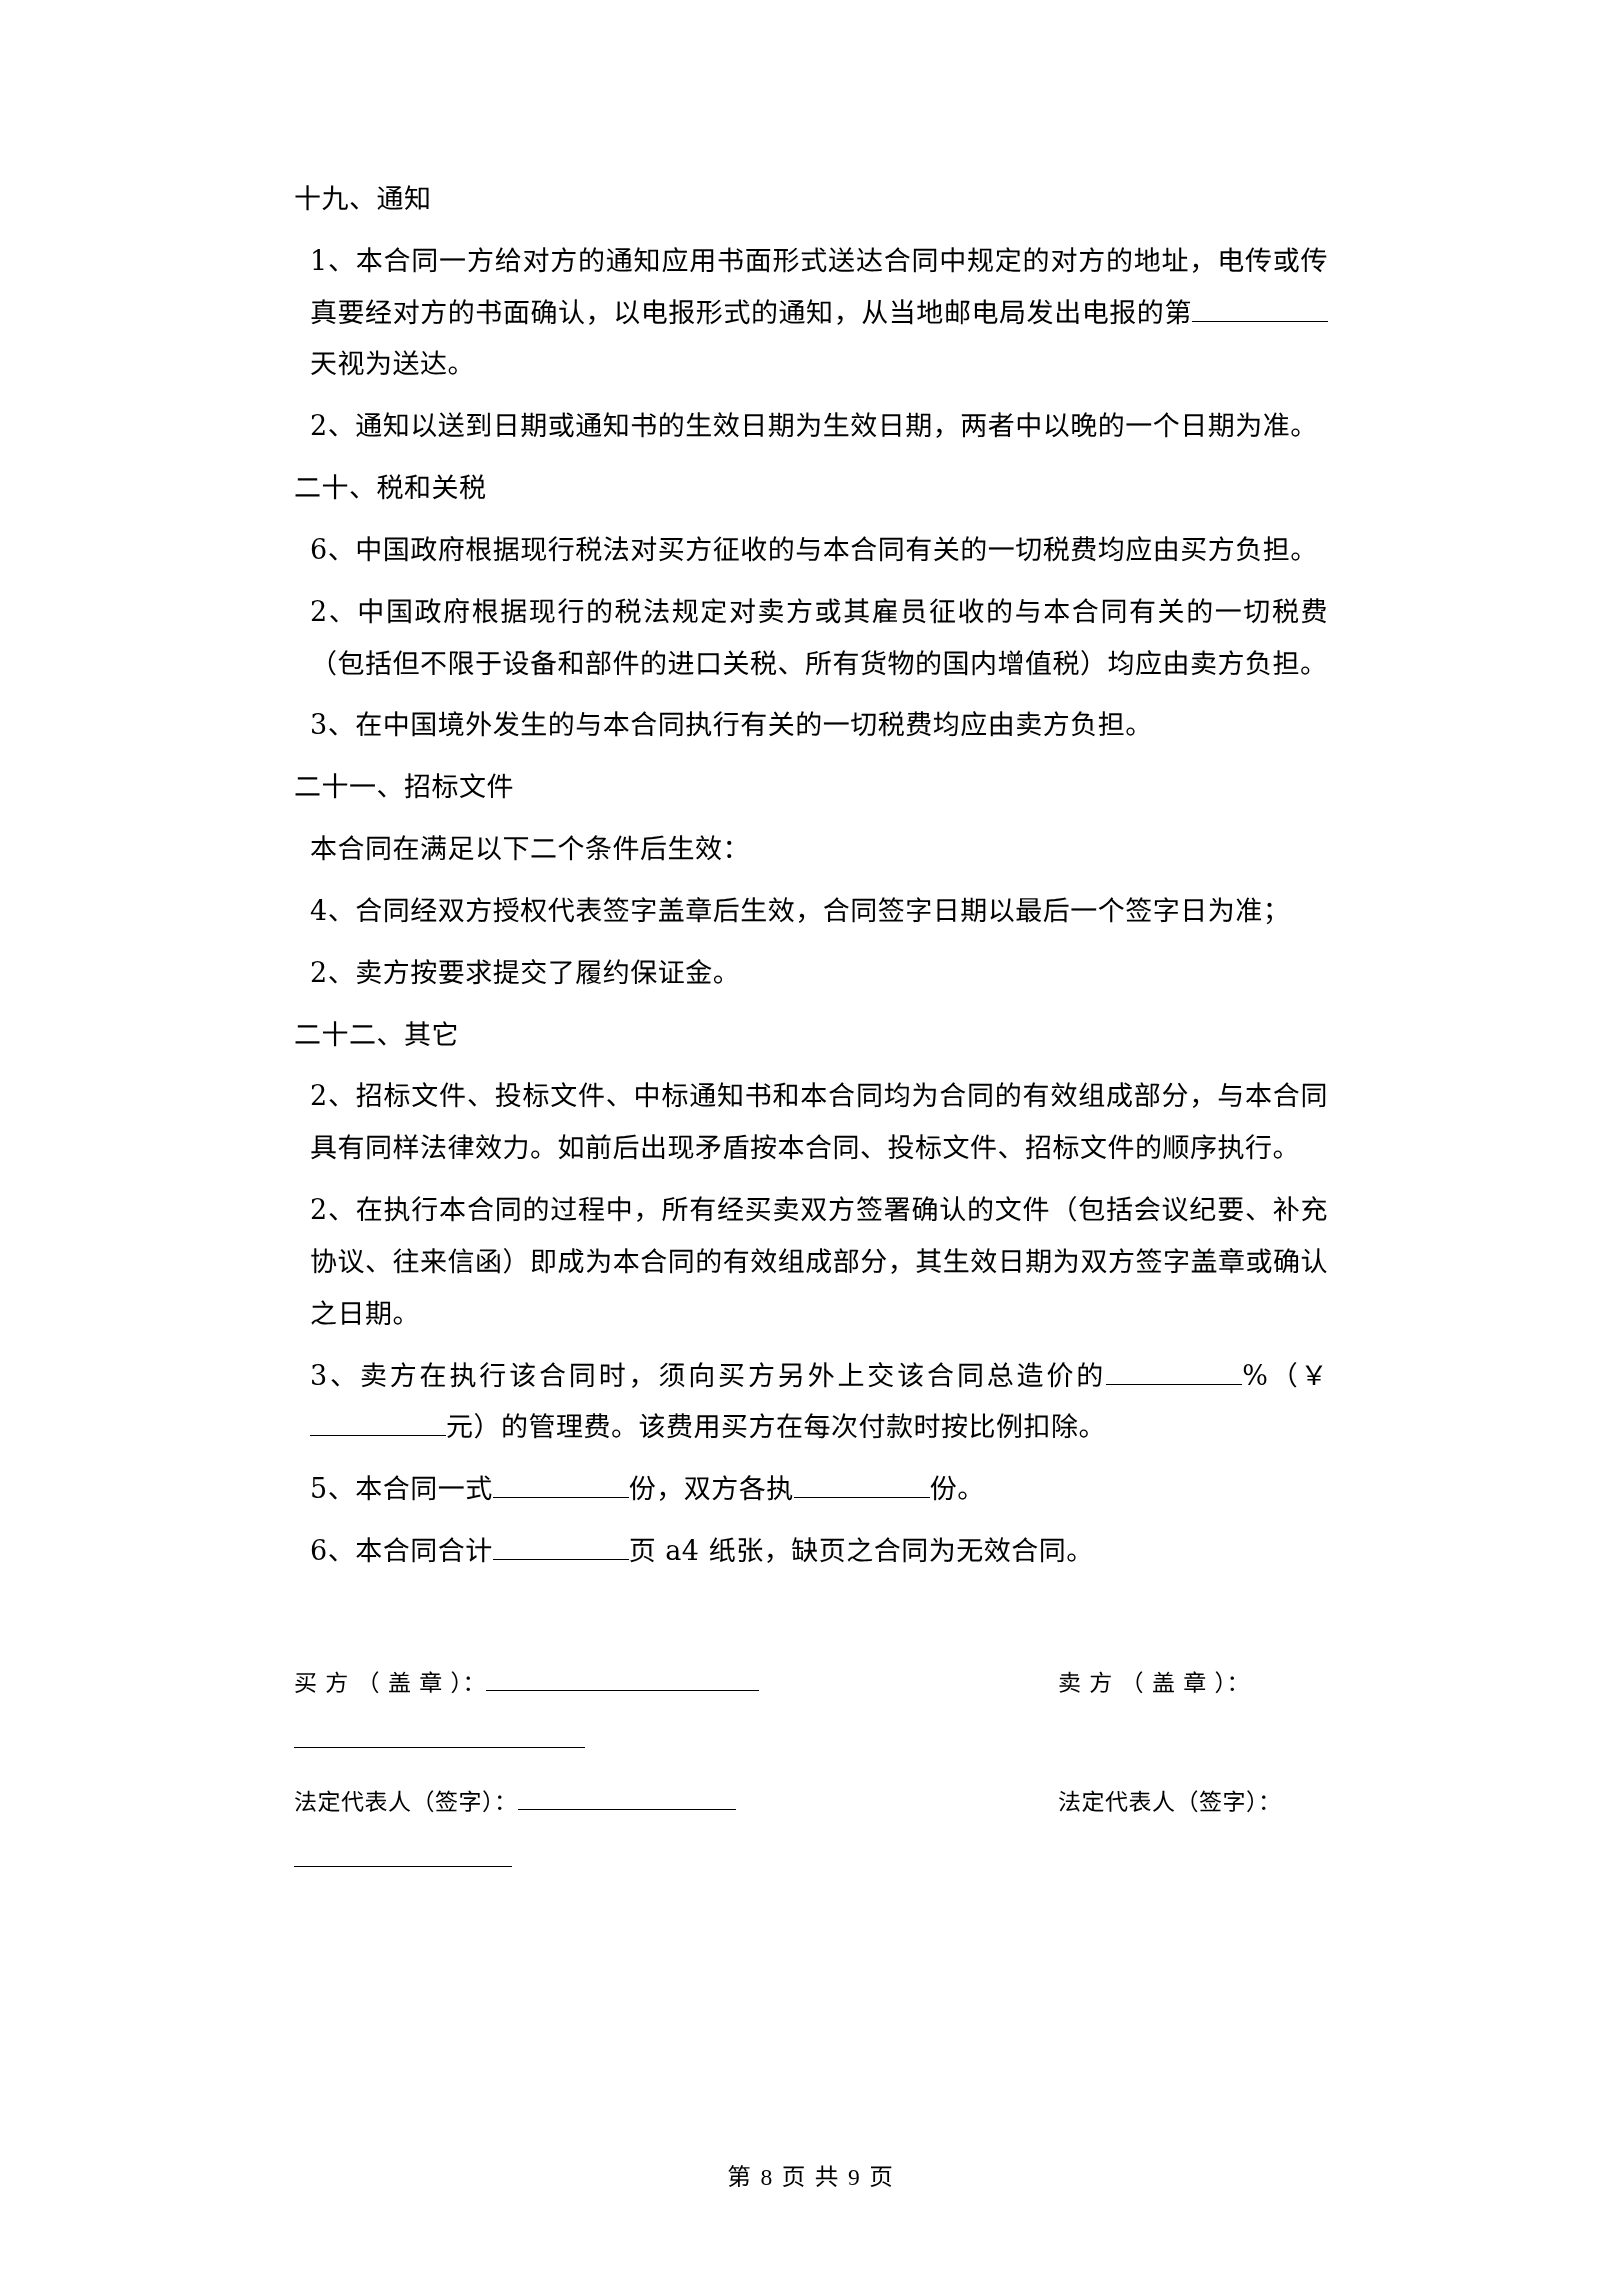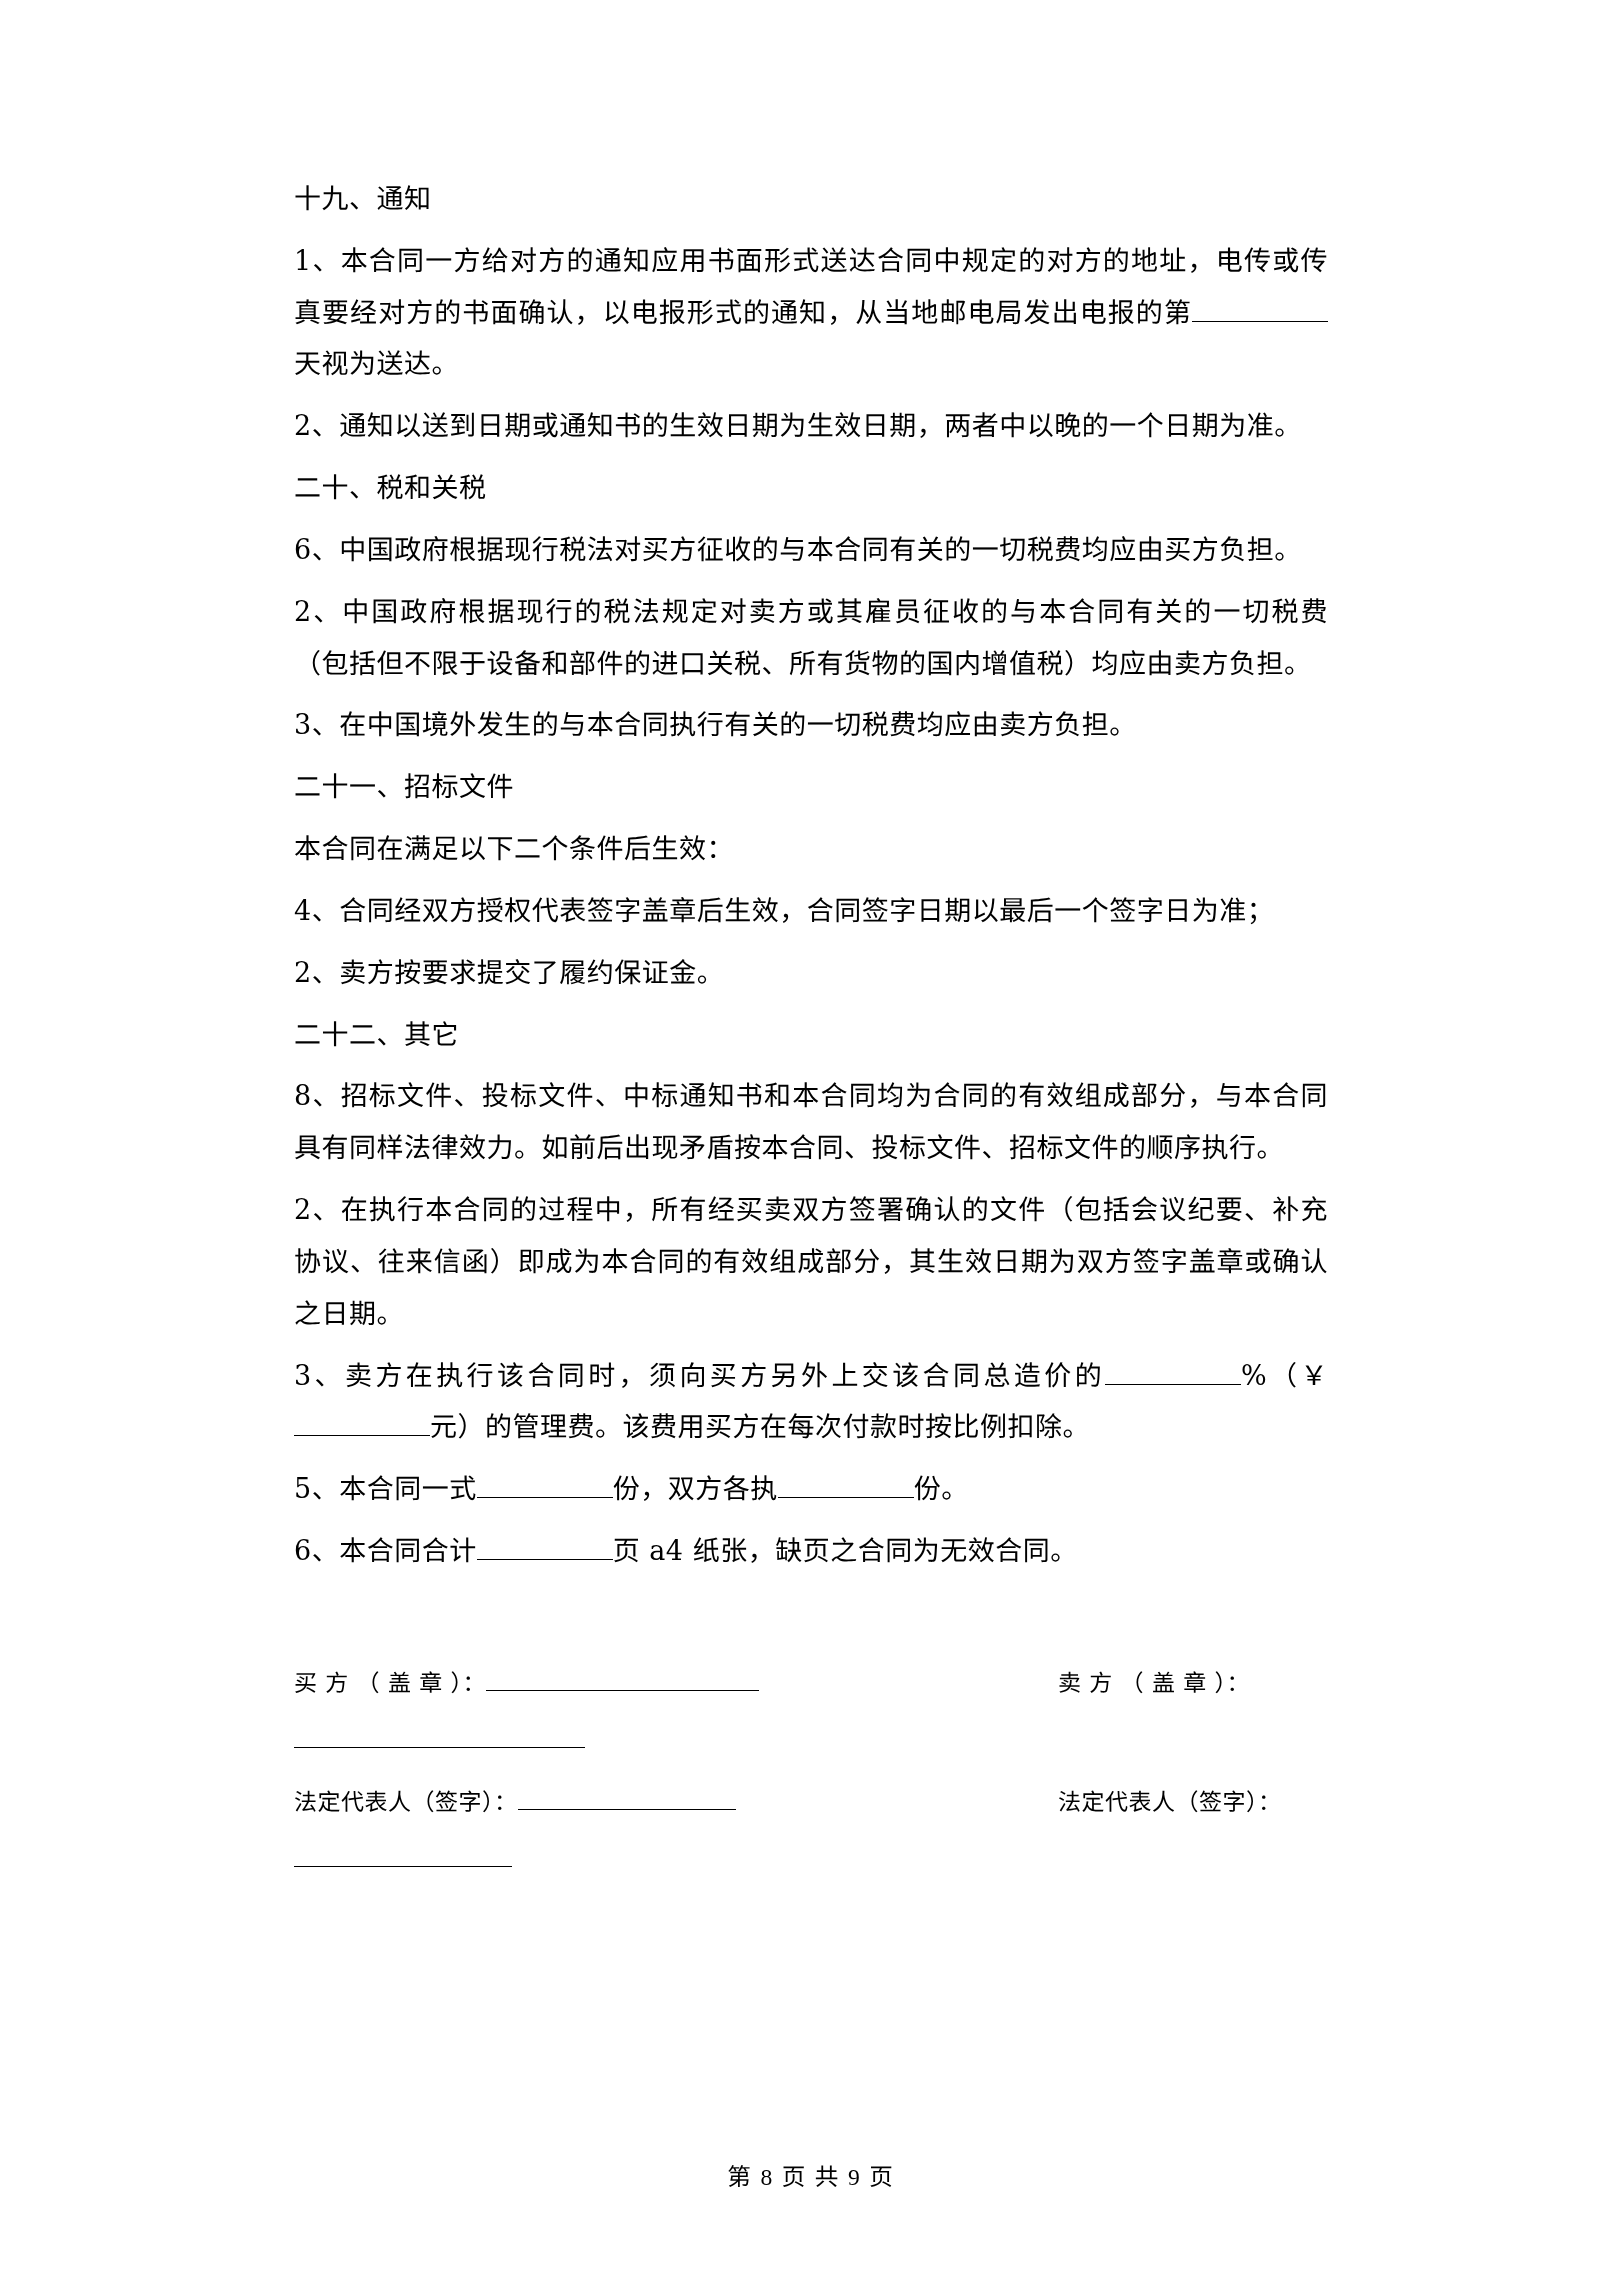--- a/index.html
+++ b/index.html
@@ -20,21 +20,21 @@
     box-sizing: border-box;
     padding: 173px 186px 0 186px;
   }
   .doc-body {
     font-size: 27px;
     line-height: 1.92;
     letter-spacing: 0.5px;
     text-align: justify;
   }
   .para {
-    margin: 0 0 10px 0;
+    margin: 0 0 10px 16px;
     text-indent: 0;
   }
   .heading {
     margin: 0 0 10px 0;
   }
   .blank {
     display: inline-block;
     border-bottom: 1.8px solid #000;
     vertical-align: baseline;
   }
@@ -111,21 +111,21 @@
     <p class="para">6、中国政府根据现行税法对买方征收的与本合同有关的一切税费均应由买方负担。</p>
     <p class="para">2、中国政府根据现行的税法规定对卖方或其雇员征收的与本合同有关的一切税费（包括但不限于设备和部件的进口关税、所有货物的国内增值税）均应由卖方负担。</p>
     <p class="para">3、在中国境外发生的与本合同执行有关的一切税费均应由卖方负担。</p>
 
     <p class="heading">二十一、招标文件</p>
     <p class="para">本合同在满足以下二个条件后生效：</p>
     <p class="para">4、合同经双方授权代表签字盖章后生效，合同签字日期以最后一个签字日为准；</p>
     <p class="para">2、卖方按要求提交了履约保证金。</p>
 
     <p class="heading">二十二、其它</p>
-    <p class="para">8、招标文件、投标文件、中标通知书和本合同均为合同的有效组成部分，与本合同具有同样法律效力。如前后出现矛盾按本合同、投标文件、招标文件的顺序执行。</p>
+    <p class="para">2、招标文件、投标文件、中标通知书和本合同均为合同的有效组成部分，与本合同具有同样法律效力。如前后出现矛盾按本合同、投标文件、招标文件的顺序执行。</p>
     <p class="para">2、在执行本合同的过程中，所有经买卖双方签署确认的文件（包括会议纪要、补充协议、往来信函）即成为本合同的有效组成部分，其生效日期为双方签字盖章或确认之日期。</p>
     <p class="para"><span>3、卖方在执行该合同时，须向买方另外上交该合同总造价的</span><span class="blank bl-md"></span><span>%（￥</span><span class="blank bl-md"></span><span>元）的管理费。该费用买方在每次付款时按比例扣除。</span></p>
     <p class="para"><span>5、本合同一式</span><span class="blank bl-md"></span><span>份，双方各执</span><span class="blank bl-md"></span><span>份。</span></p>
     <p class="para"><span>6、本合同合计</span><span class="blank bl-md"></span><span>页 a4 纸张，缺页之合同为无效合同。</span></p>
 
     <div class="sig-block">
       <div class="sig-row">
         <div class="sig-left"><span>买 方 （ 盖 章 ）：</span><span class="sig-underline-wide"></span></div>
         <div class="sig-right"><span>卖 方 （ 盖 章 ）：</span></div>
       </div>

